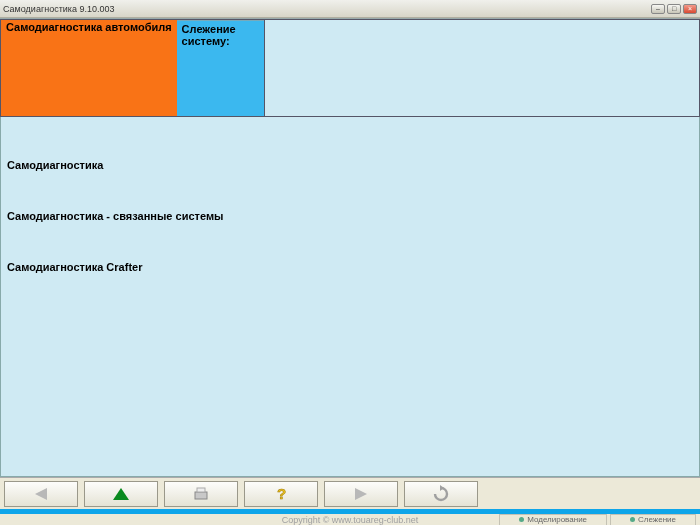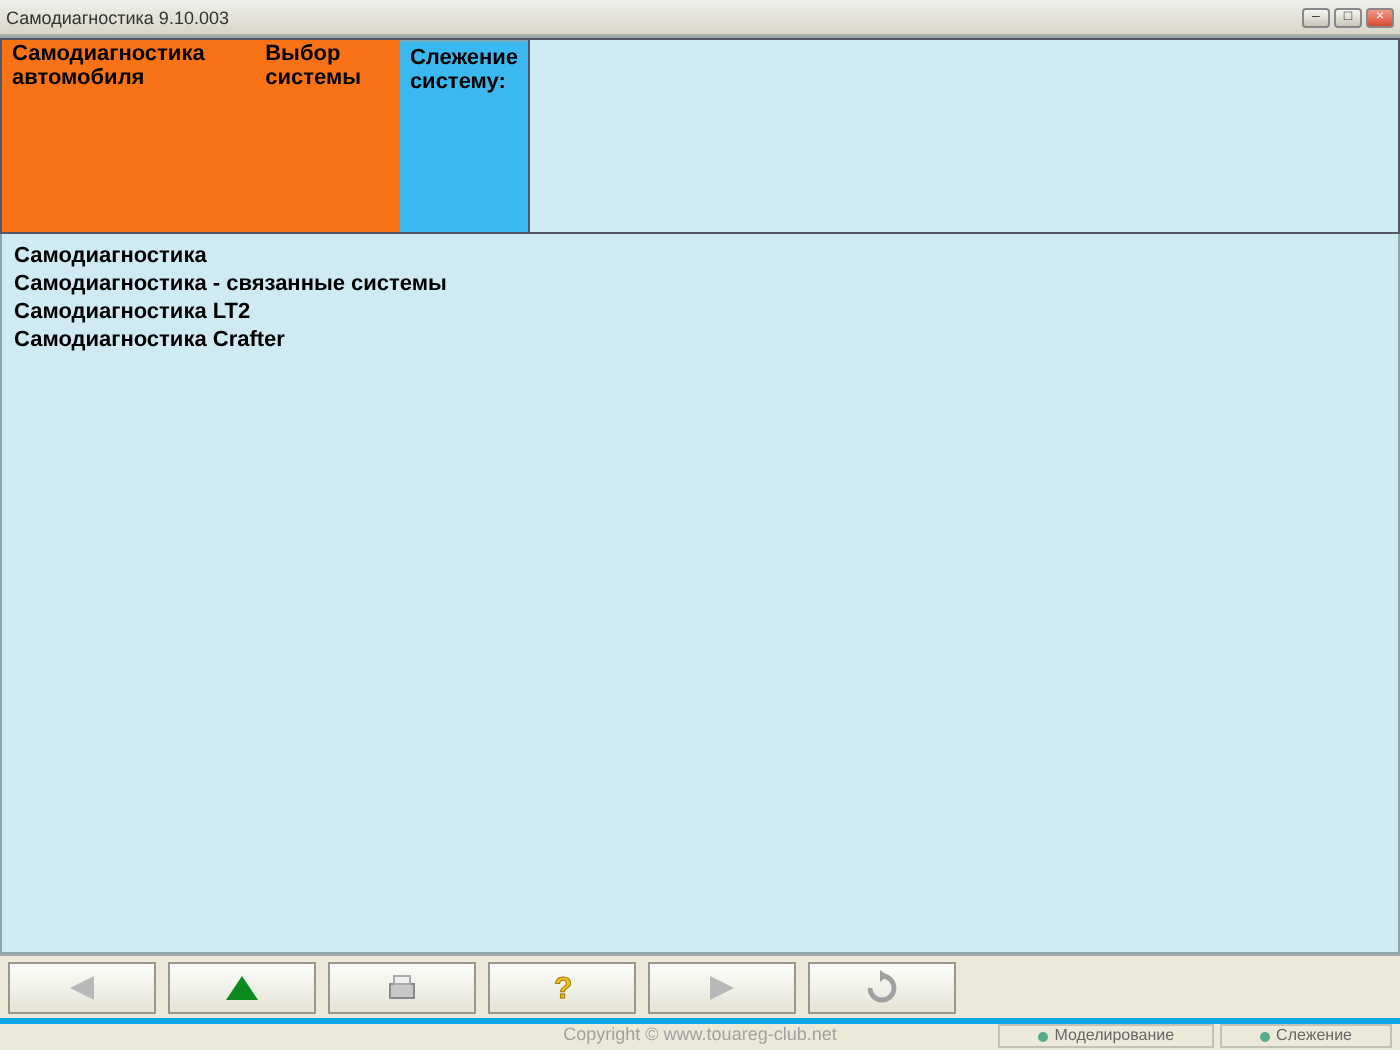--- a/index.html
+++ b/index.html
@@ -15,59 +15,57 @@
 
   
   .content { flex: 1; background: #cfeaf3; display: flex; flex-direction: column; border-top: 1px solid #9aa; }
   .upper { display: flex; height: 98px; }
   .panel-left { width: 265px; border: 1px solid #556; background: #f97316; display: flex; flex-direction: row; }
   .hdr-line { font-weight: bold; font-size: 11px; color: #000; padding: 1px 5px; }
   .prompt { flex: 1; background: #3bb8ef; color: #000; font-weight: bold; padding: 2px 5px; border-top: 1px solid #7ab; }
   .panel-right { flex: 1; border: 1px solid #556; border-left: none; background: #cfeaf3; }
 
   .list-area { flex: 1; background: #cfeaf3; border: 1px solid #8aa; border-top: none; padding: 4px 6px; overflow: hidden; }
-  .list-item { font-weight: bold; font-size: 11px; color: #000; line-height: 14px; cursor: pointer; }
+  .list-item { font-weight: bold; font-size: 11px; color: #000; line-height: 14px; cursor: pointer; margin-top: 37px; }
 
   
   .toolbar { height: 32px; background: #ece9d8; display: flex; align-items: center; padding: 3px 4px; gap: 0; border-top: 1px solid #aaa; }
   .tbtn { width: 74px; height: 26px; background: linear-gradient(#fdfdfb,#e5e3d5); border: 1px solid #9a988a; display: flex; align-items: center; justify-content: center; cursor: pointer; margin-right: 6px; }
   .tbtn svg { display: block; }
 
   
-  .status { height: 16px; background: #ece9d8; display: flex; align-items: flex-start; justify-content: flex-end; font-size: 8px; color: #666; padding: 0 4px; border-top: 3px solid #0ea5e9; position: relative; }
+  .status { height: 16px; background: #ece9d8; display: flex; align-items: center; justify-content: flex-end; font-size: 8px; color: #666; padding: 0 4px; border-top: 5px solid #0ea5e9; position: relative; }
   .status .copy { position: absolute; left: 50%; transform: translateX(-50%); color: #a0a0a0; font-size: 9px; }
   .status .cell { border: 1px solid #c4c2b4; padding: 0 19px; margin-left: 3px; height: 12px; line-height: 10px; display: flex; align-items: center; }
   .dot { width: 5px; height: 5px; border-radius: 50%; background: #5a8; margin-right: 3px; }
 </style>
 </head>
 <body>
 
 <div class="titlebar">
   <span class="title">Самодиагностика 9.10.003</span>
   <div class="wbtns">
     <div class="wbtn">–</div>
     <div class="wbtn">□</div>
     <div class="wbtn close">×</div>
   </div>
 </div>
 
 <div class="content">
   <div class="upper">
     <div class="panel-left">
       <div class="hdr-line">Самодиагностика автомобиля</div>
-      <div class="hdr-line">Выбор системы</div>
       <div class="prompt">Слежение систему:</div>
     </div>
     <div class="panel-right"></div>
   </div>
 
   <div class="list-area">
     <div class="list-item">Самодиагностика</div>
     <div class="list-item">Самодиагностика - связанные системы</div>
-    <div class="list-item">Самодиагностика LT2</div>
     <div class="list-item">Самодиагностика Crafter</div>
   </div>
 </div>
 
 <div class="toolbar">
   <div class="tbtn">
     <svg width="20" height="16">
         <polygon points="16,2 16,14 4,8" fill="#b8b8b8"></polygon>
       </svg>
   </div>

